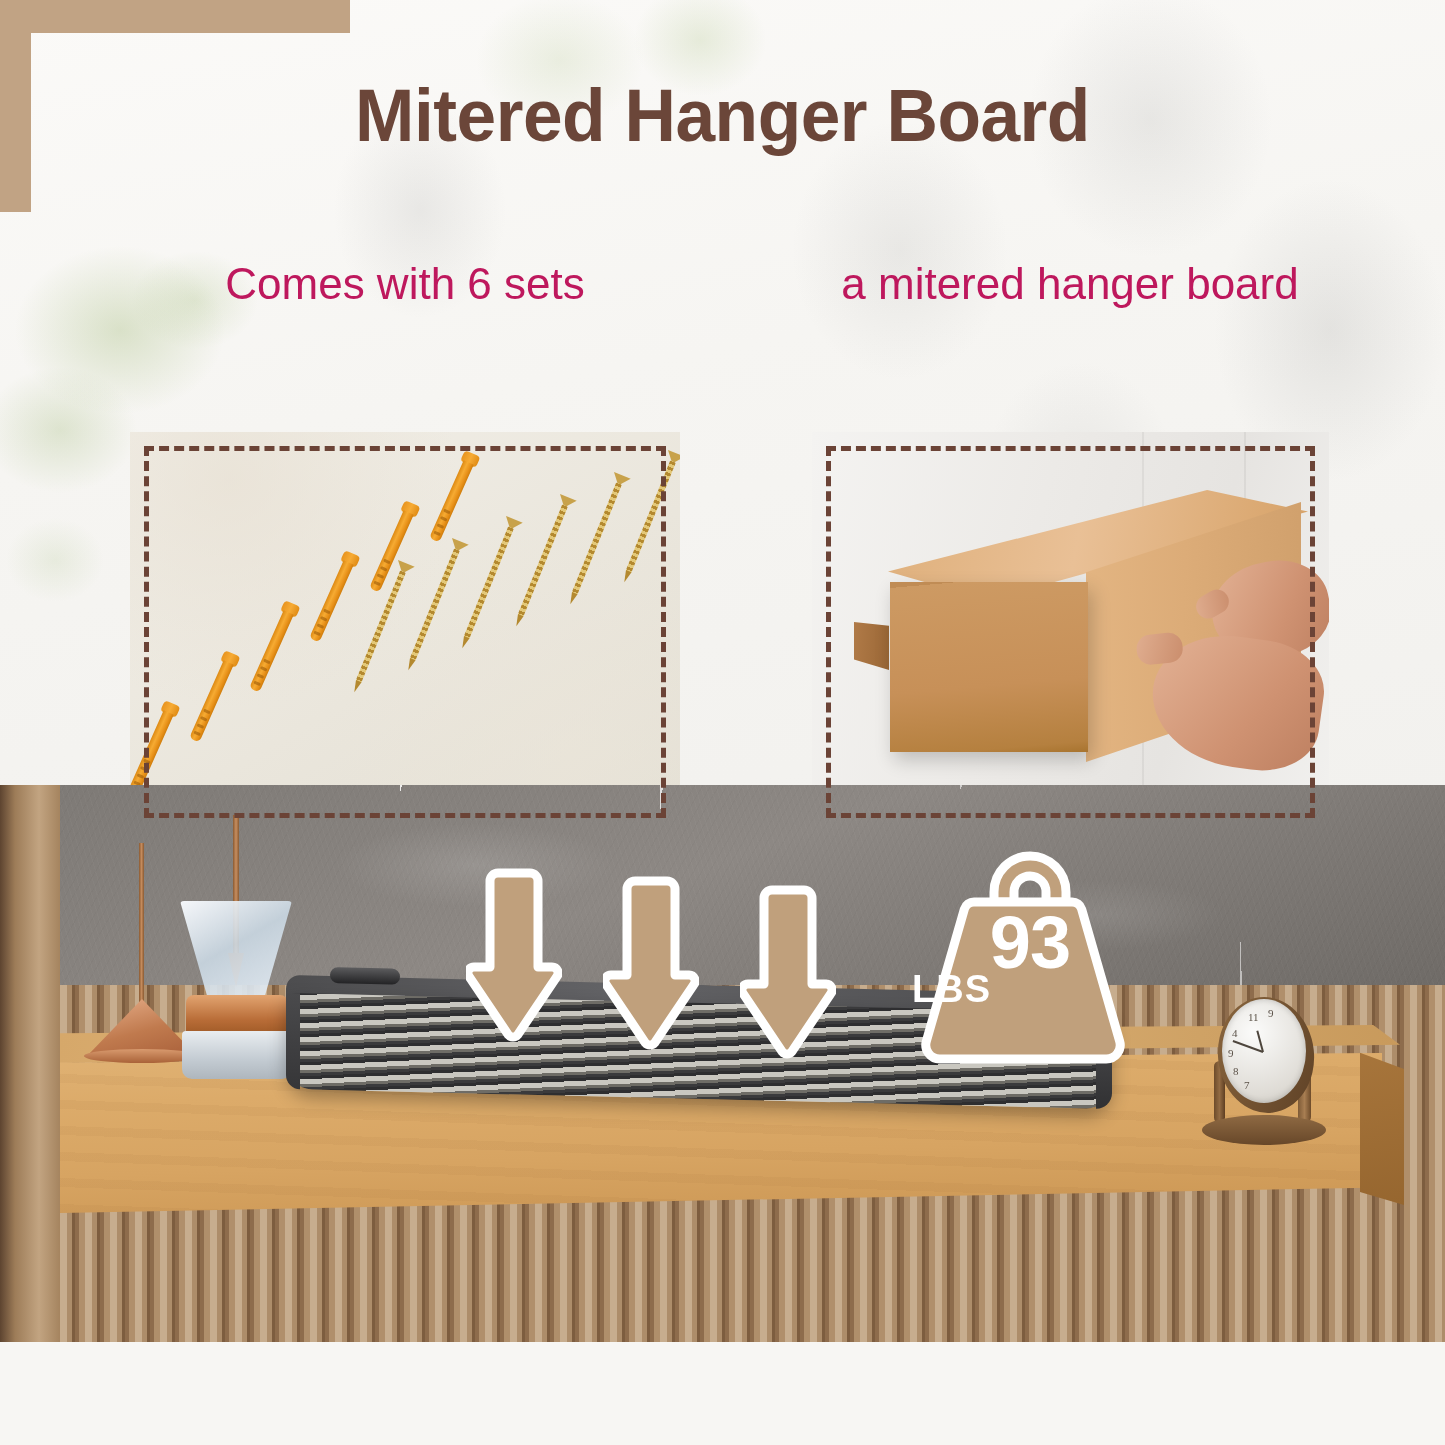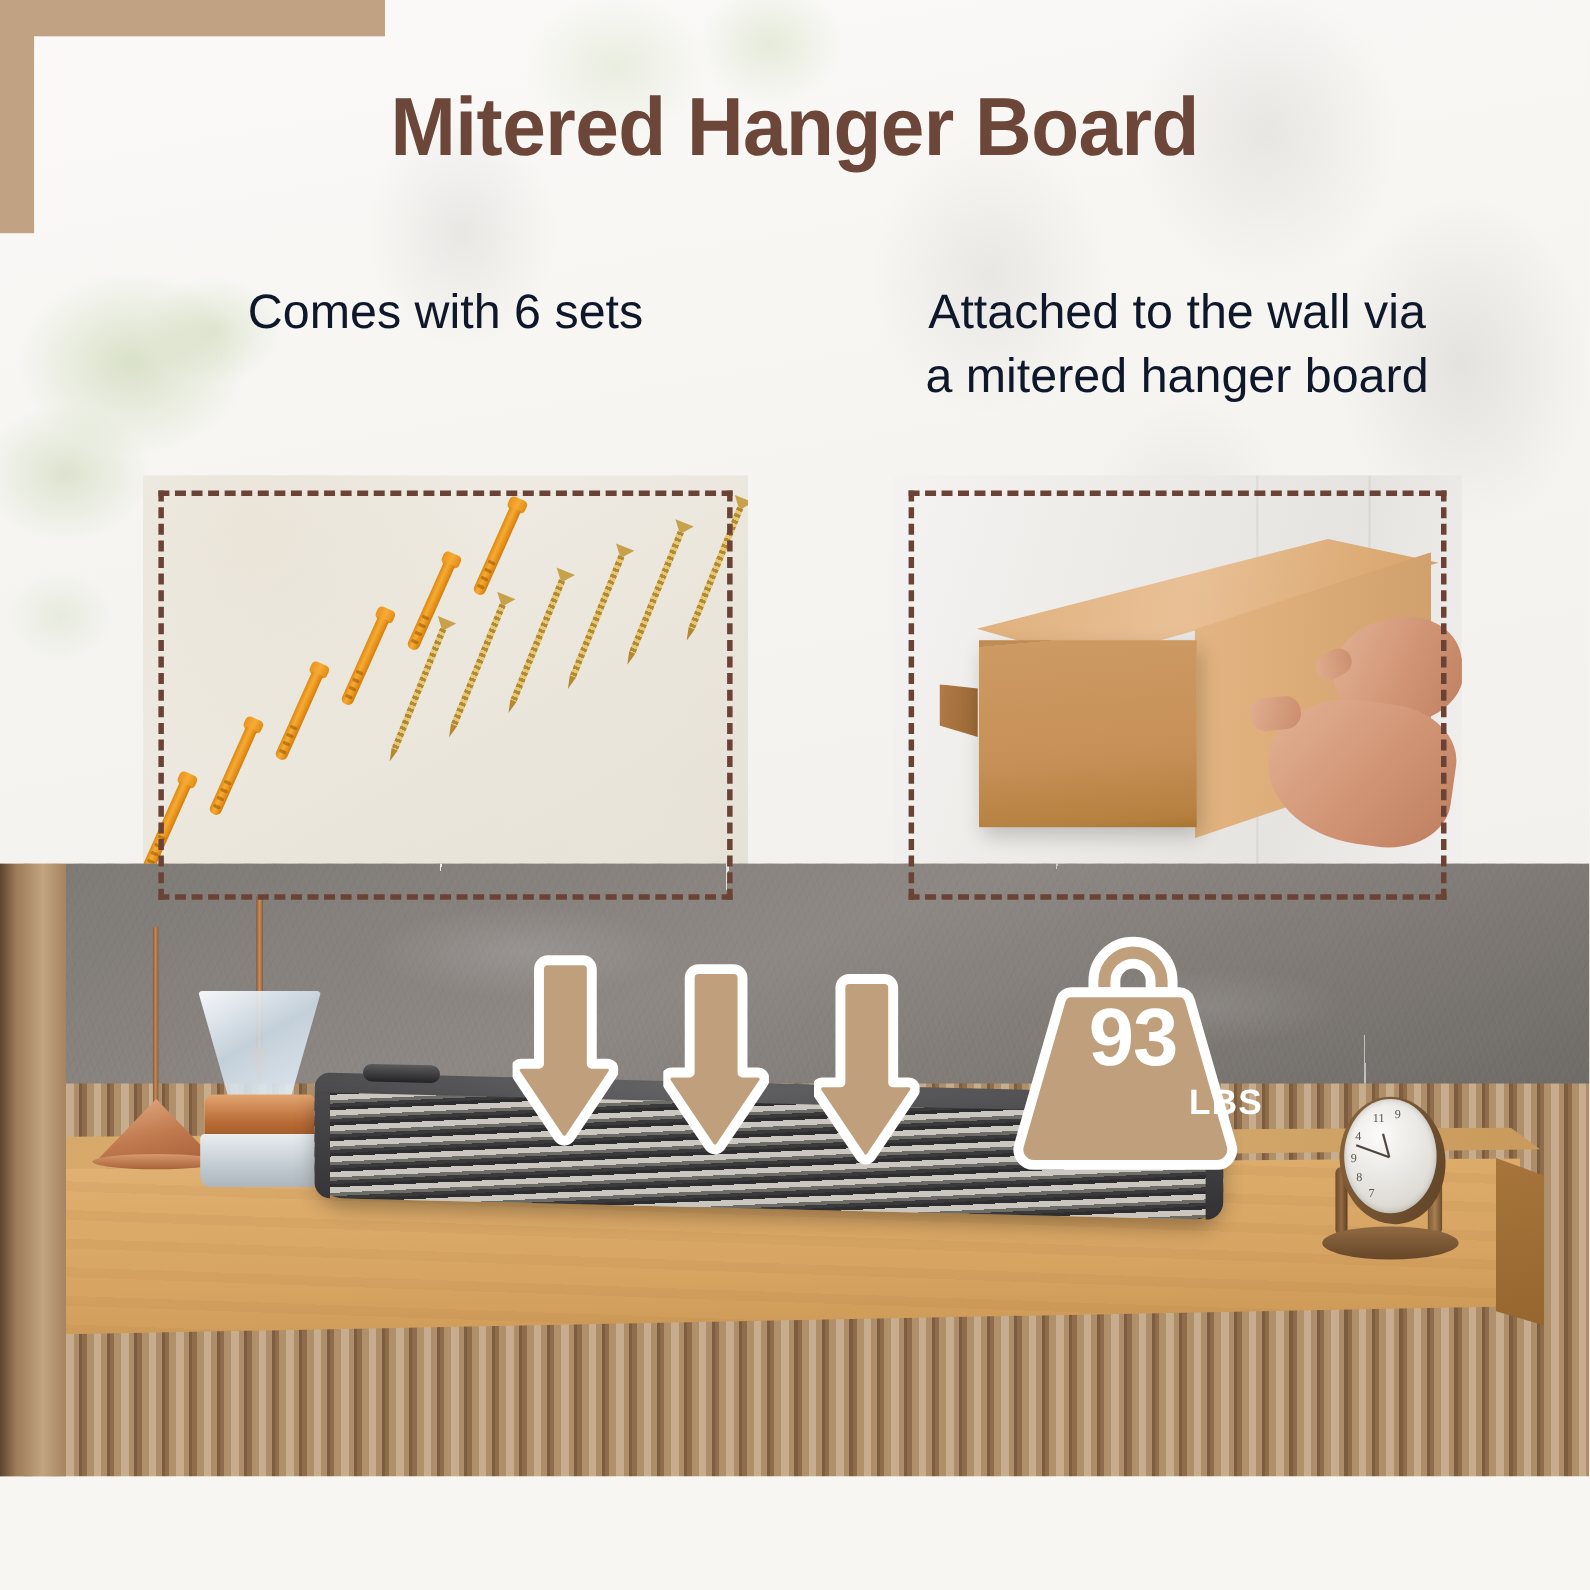--- a/index.html
+++ b/index.html
@@ -39,21 +39,21 @@
     position:absolute;left:0;top:78px;width:1445px;text-align:center;
     font-size:75px;font-weight:bold;color:#6b4639;
     letter-spacing:-.5px;line-height:1;
     font-family:"Liberation Sans Narrow","Liberation Sans",sans-serif;
     transform:scaleX(.95);transform-origin:center;
     white-space:nowrap;
   }
 
   
   .caption{
-    position:absolute;text-align:center;color:#0f172a;
+    position:absolute;text-align:center;color:#be185d;
     font-size:44px;line-height:1.32;font-weight:400;
   }
   .cap-left{left:105px;top:255px;width:600px;}
   .cap-right{left:745px;top:255px;width:650px;}
 
   
   .photo{position:absolute;overflow:hidden;}
   .photo .dash{
     position:absolute;left:14px;top:14px;right:14px;bottom:14px;
     border:5px dashed #6b4336;box-sizing:border-box;z-index:6;pointer-events:none;
@@ -296,41 +296,40 @@
   .arrow svg{display:block;width:100%;height:100%;}
 
   
   .weight{position:absolute;left:912px;top:846px;width:236px;height:222px;}
   .weight svg{position:absolute;inset:0;width:100%;height:100%;}
   .w-num{
     position:absolute;left:0;top:60px;width:236px;text-align:center;
     font-size:74px;font-weight:bold;color:#ffffff;line-height:1;letter-spacing:-1px;
   }
   .w-unit{
-    position:absolute;left:0;top:140px;width:236px;text-align:right;
-    font-size:32px;font-weight:bold;color:#ffffff;line-height:1;letter-spacing:1px;
+    position:absolute;left:0;top:124px;width:236px;text-align:left;
+    font-size:38px;font-weight:bold;color:#ffffff;line-height:1;letter-spacing:1px;
   }
 </style>
 </head>
 <body>
 
 <div class="canvas">
 
   <div class="bg-top"></div>
 
   <div class="corner-tl"></div>
   <div class="corner-tl-v"></div>
 
   <div class="title">Mitered Hanger Board</div>
 
   <div class="caption cap-left">
     <div>Comes with 6 sets</div>
   </div>
   <div class="caption cap-right">
-    <div>Attached to the wall via</div>
     <div>a mitered hanger board</div>
   </div>
 
   <div class="photo ph-left">
     <div class="screw-surface"></div>
     <div id="screw-parts">
         <div class="anchor" style="left: 35px; top: 268px; transform: rotate(24deg);">
           <div class="ahead"></div>
           <div class="abody"></div>
           <div class="anotch" style="top:62px"></div>

